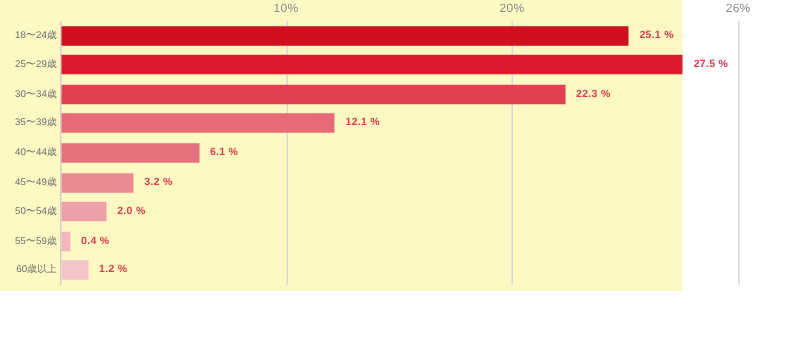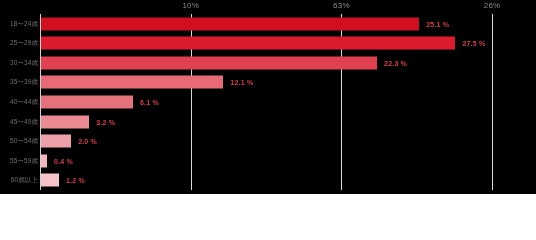--- a/index.html
+++ b/index.html
@@ -9,23 +9,23 @@
   }
   body {
     width: 536px;
     height: 194px;
     font-family: "Liberation Sans", sans-serif;
     overflow: hidden;
   }
 
   #chart-root {
     position: relative;
-    width: 536px;
+    width: 455px;
     height: 194px;
-    background: #000000;
+    background: #fef9c3;
   }
 
   
   .gridline {
     position: absolute;
     top: 0;
     width: 1px;
     height: 176px;
     background: #d8d8d8;
   }
@@ -94,21 +94,21 @@
 
   <div class="axis-baseline"></div>
 
   <div id="gridlines">
       <div class="gridline" style="left: 190.7px; top: 14px; background: rgb(216, 216, 216);"></div>
       <div class="gridline" style="left: 341.4px; top: 14px; background: rgb(216, 216, 216);"></div>
       <div class="gridline" style="left: 492.1px; top: 14px; background: rgb(216, 216, 216);"></div>
     </div>
   <div id="ticklabels">
       <div class="tick-label" style="left: 190.7px; color: rgb(138, 138, 138);">10%</div>
-      <div class="tick-label" style="left: 341.4px; color: rgb(138, 138, 138);">63%</div>
+      <div class="tick-label" style="left: 341.4px; color: rgb(138, 138, 138);">20%</div>
       <div class="tick-label" style="left: 492.1px; color: rgb(138, 138, 138);">26%</div>
     </div>
 
   <div id="rows">
       <div class="row" style="top: 14px; height: 19.5556px;">
         <div class="cat-label" style="color: rgb(110, 110, 110);">18〜24歳</div>
         <div class="bar" style="width: 378.257px; background: rgb(209, 15, 31);"></div>
         <div class="val-label" style="left: 426.257px; color: rgb(224, 58, 78);">25.1 %</div>
       </div>
       <div class="row" style="top: 33.5556px; height: 19.5556px;">

